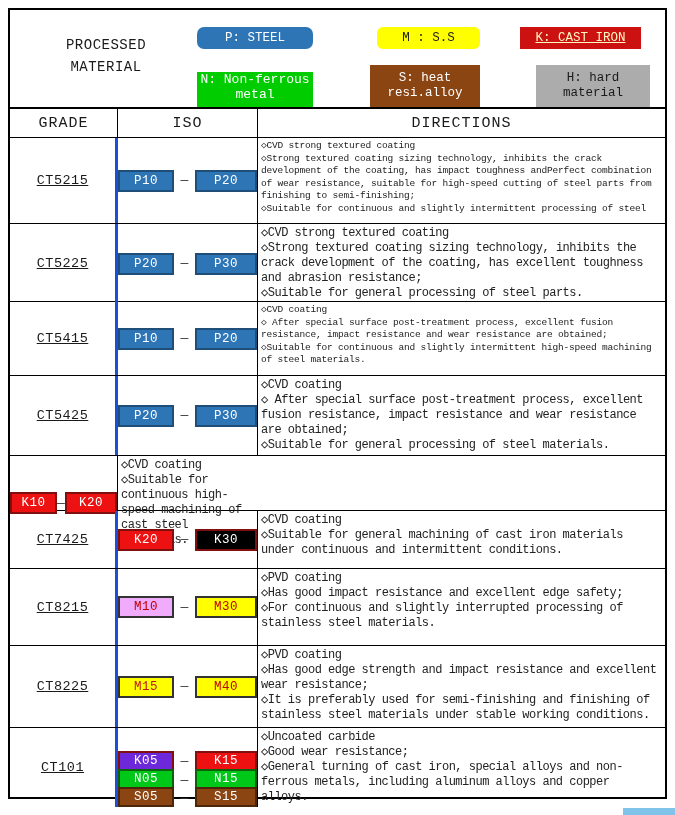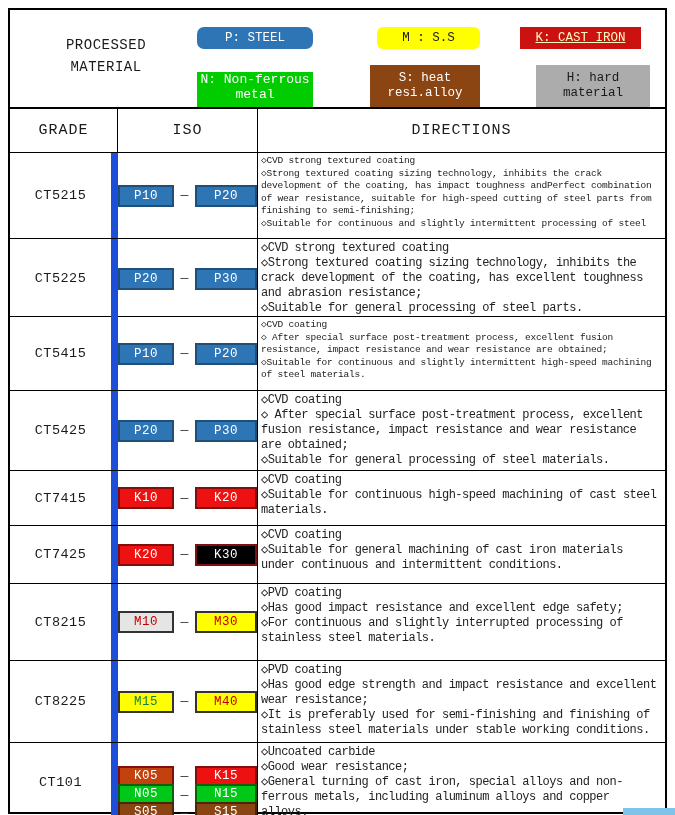--- a/index.html
+++ b/index.html
@@ -23,30 +23,30 @@
     text-align:center;font-size:12.5px;line-height:15px;white-space:pre-line;
   }
   .lg-p{left:187px;top:17px;width:116px;height:22px;}
   .lg-m{left:367px;top:17px;width:103px;height:22px;}
   .lg-k{left:510px;top:17px;width:121px;height:22px;}
   .lg-n{left:187px;top:62px;width:116px;height:35px;font-size:13px;align-items:flex-end;padding-bottom:5px;box-sizing:border-box;}
   .lg-s{left:360px;top:55px;width:110px;height:42px;}
   .lg-h{left:526px;top:55px;width:114px;height:42px;}
   
   .row{display:grid;grid-template-columns:108px 140px 1fr;}
-  .colhead{height:44px;box-sizing:border-box;border-bottom:1px solid #000;
+  .colhead{height:29px;box-sizing:border-box;border-bottom:1px solid #000;
     font-size:15px;letter-spacing:1px;}
   .colhead div{display:flex;align-items:center;justify-content:center;}
   .bdr{border-right:1px solid #000;}
   
   .trow{box-sizing:border-box;}
   .trow + .trow{border-top:1px solid #000;}
   .cell{box-sizing:border-box;min-width:0;}
   .grade{display:flex;align-items:center;justify-content:center;
-    font-size:13.5px;letter-spacing:.5px;border-right:7px solid #1d4ed8;}
+    font-size:13.5px;letter-spacing:.5px;border-right:3px solid #1d4ed8;text-decoration:underline;}
   .iso{display:flex;flex-direction:column;justify-content:center;
     border-right:1px solid #000;}
   .iso.stacked{justify-content:flex-end;}
   .pair{display:flex;align-items:center;justify-content:space-between;width:100%;}
   .iso.stacked .pair + .pair .box{margin-top:-2px;}
   .box{
     box-sizing:border-box;width:56px;height:22px;border:2px solid #444;
     display:flex;align-items:center;justify-content:center;
     font-size:12.5px;letter-spacing:.5px;
   }
@@ -143,21 +143,20 @@
           </div>
         </div>
     <div class="cell dir">
           <div class="dline">◇CVD coating</div>
           <div class="dline">◇ After special surface post-treatment process, excellent fusion resistance, impact resistance and wear resistance are obtained;</div>
           <div class="dline">◇Suitable for general processing of steel materials.</div>
         </div>
   </div>
 
   <div class="row trow" style="height: 55px;">
-    <div class="cell grade">CT7415</div>
     <div class="cell iso">
           <div class="pair">
             <span class="box" style="background: rgb(238, 17, 17); color: rgb(255, 255, 255); border-color: rgb(128, 16, 16);">K10</span>
             <span class="dash">—</span>
             <span class="box" style="background: rgb(238, 17, 17); color: rgb(255, 255, 255); border-color: rgb(128, 16, 16);">K20</span>
           </div>
         </div>
     <div class="cell dir">
           <div class="dline">◇CVD coating</div>
           <div class="dline">◇Suitable for continuous high-speed machining of cast steel materials.</div>
@@ -176,53 +175,53 @@
     <div class="cell dir">
           <div class="dline">◇CVD coating</div>
           <div class="dline">◇Suitable for general machining of cast iron materials under continuous and intermittent conditions.</div>
         </div>
   </div>
 
   <div class="row trow" style="height: 77px;">
     <div class="cell grade">CT8215</div>
     <div class="cell iso">
           <div class="pair">
-            <span class="box" style="background: #e5e5e5; color: rgb(192, 0, 0); border-color: rgb(51, 51, 51);">M10</span>
+            <span class="box" style="background: #f0abfc; color: rgb(192, 0, 0); border-color: rgb(51, 51, 51);">M10</span>
             <span class="dash">—</span>
             <span class="box" style="background: rgb(255, 255, 0); color: rgb(192, 0, 0); border-color: rgb(51, 51, 51);">M30</span>
           </div>
         </div>
     <div class="cell dir">
           <div class="dline">◇PVD coating</div>
           <div class="dline">◇Has good impact resistance and excellent edge safety;</div>
           <div class="dline">◇For continuous and slightly interrupted processing of stainless steel materials.</div>
         </div>
   </div>
 
   <div class="row trow" style="height: 82px;">
     <div class="cell grade">CT8225</div>
     <div class="cell iso">
           <div class="pair">
-            <span class="box" style="background: rgb(255, 255, 0); color: #15803d; border-color: rgb(51, 51, 51);">M15</span>
+            <span class="box" style="background: rgb(255, 255, 0); color: #b91c1c; border-color: rgb(51, 51, 51);">M15</span>
             <span class="dash">—</span>
             <span class="box" style="background: rgb(255, 255, 0); color: rgb(192, 0, 0); border-color: rgb(51, 51, 51);">M40</span>
           </div>
         </div>
     <div class="cell dir">
           <div class="dline">◇PVD coating</div>
           <div class="dline">◇Has good edge strength and impact resistance and excellent wear resistance;</div>
           <div class="dline">◇It is preferably used for semi-finishing and finishing of stainless steel materials under stable working conditions.</div>
         </div>
   </div>
 
   <div class="row trow" style="height: 70px;">
     <div class="cell grade">CT101</div>
     <div class="cell iso stacked">
           <div class="pair">
-            <span class="box" style="background: #c2410c; color: rgb(255, 255, 255); border-color: rgb(128, 16, 16);">K05</span>
+            <span class="box" style="background: #6d28d9; color: rgb(255, 255, 255); border-color: rgb(128, 16, 16);">K05</span>
             <span class="dash">—</span>
             <span class="box" style="background: rgb(238, 17, 17); color: rgb(255, 255, 255); border-color: rgb(128, 16, 16);">K15</span>
           </div>
           <div class="pair">
             <span class="box" style="background: rgb(0, 200, 24); color: rgb(255, 255, 255); border-color: rgb(15, 95, 15);">N05</span>
             <span class="dash">—</span>
             <span class="box" style="background: rgb(0, 200, 24); color: rgb(255, 255, 255); border-color: rgb(15, 95, 15);">N15</span>
           </div>
           <div class="pair">
             <span class="box" style="background: rgb(139, 69, 19); color: rgb(255, 255, 255); border-color: rgb(77, 38, 9);">S05</span>

